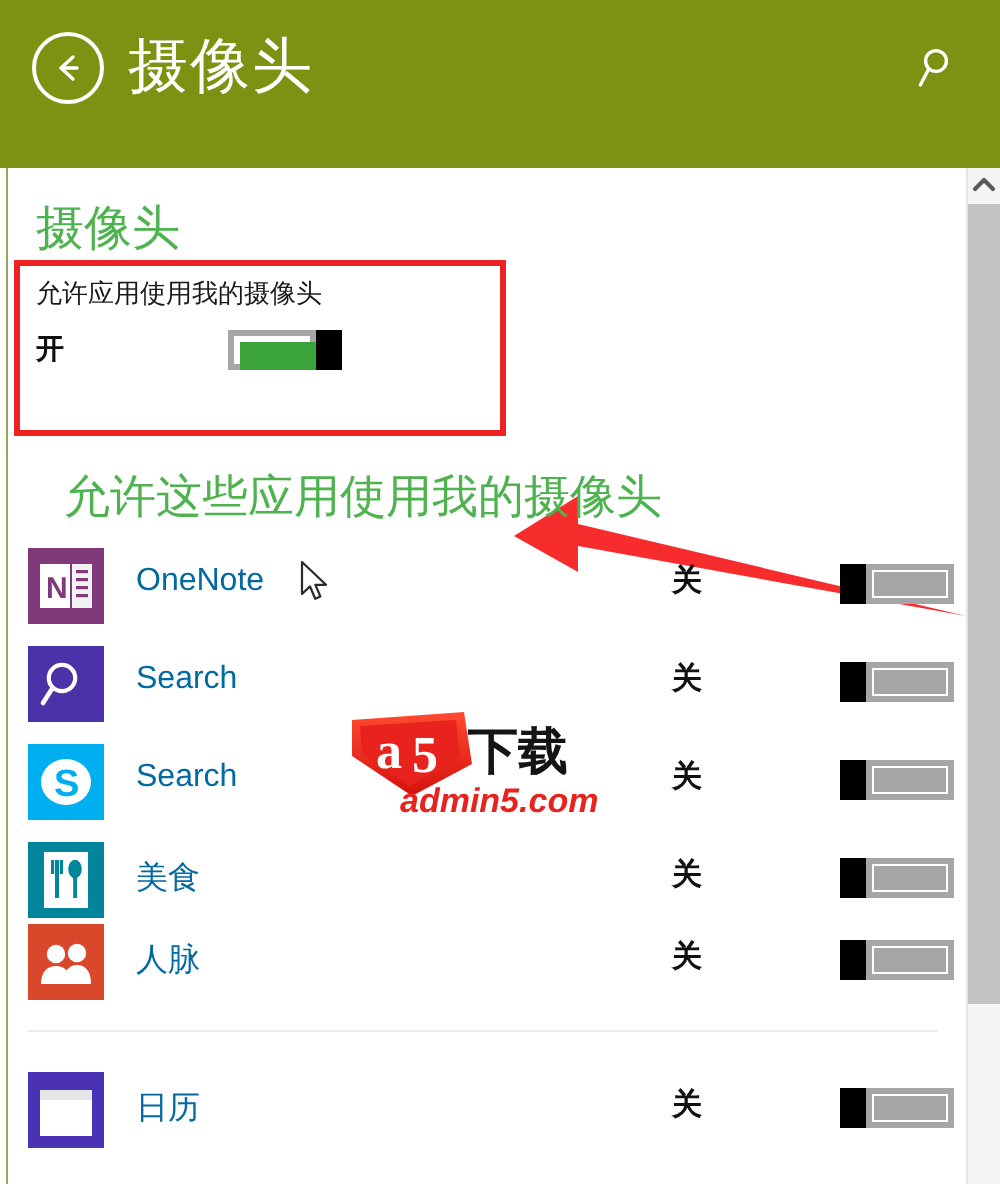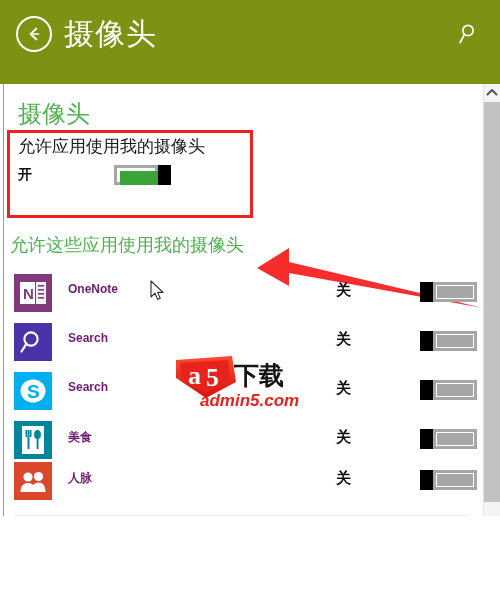--- a/index.html
+++ b/index.html
@@ -10,21 +10,21 @@
   body {
     width: 500px;
     height: 592px;
     overflow: hidden;
     font-family: "Liberation Sans", "DejaVu Sans", sans-serif;
     -webkit-font-smoothing: antialiased;
   }
   .app {
     position: relative;
     width: 500px;
-    height: 516px;
+    height: 592px;
     overflow: hidden;
     background: #ffffff;
   }
 
   
   .header {
     position: absolute;
     left: 0; top: 0;
     width: 500px;
     height: 84px;
@@ -74,30 +74,30 @@
     background: #97a65a;
   }
 
   .section-title {
     position: absolute;
     color: #4eb24e;
     font-weight: 400;
     white-space: nowrap;
   }
   #sec1 { left: 18px; top: 14px; font-size: 24px; }
-  #sec2 { left: 10px; top: 149px; font-size: 18px; }
+  #sec2 { left: 32px; top: 149px; font-size: 23px; }
 
   
   .master-block {
     position: absolute;
     left: 18px; top: 54px;
     width: 230px;
   }
   .master-label {
-    font-size: 17px;
+    font-size: 13px;
     color: #1a1a1a;
     line-height: 18px;
     white-space: nowrap;
   }
   .master-row {
     position: relative;
     margin-top: 9px;
     height: 22px;
   }
   .master-state {
@@ -190,24 +190,23 @@
   }
   .app-icon {
     position: absolute;
     left: 14px; top: 2px;
     width: 38px; height: 38px;
     box-sizing: border-box;
   }
   .app-name {
     position: absolute;
     left: 68px; top: 10px;
-    font-size: 12px;
-    color: #701a75;
+    font-size: 16px;
+    color: #0369a1;
     white-space: nowrap;
-    font-weight: bold;
   }
   .app-state {
     position: absolute;
     left: 336px; top: 9px;
     font-size: 15px;
     font-weight: bold;
     color: #111111;
   }
   .app-toggle {
     position: absolute;

